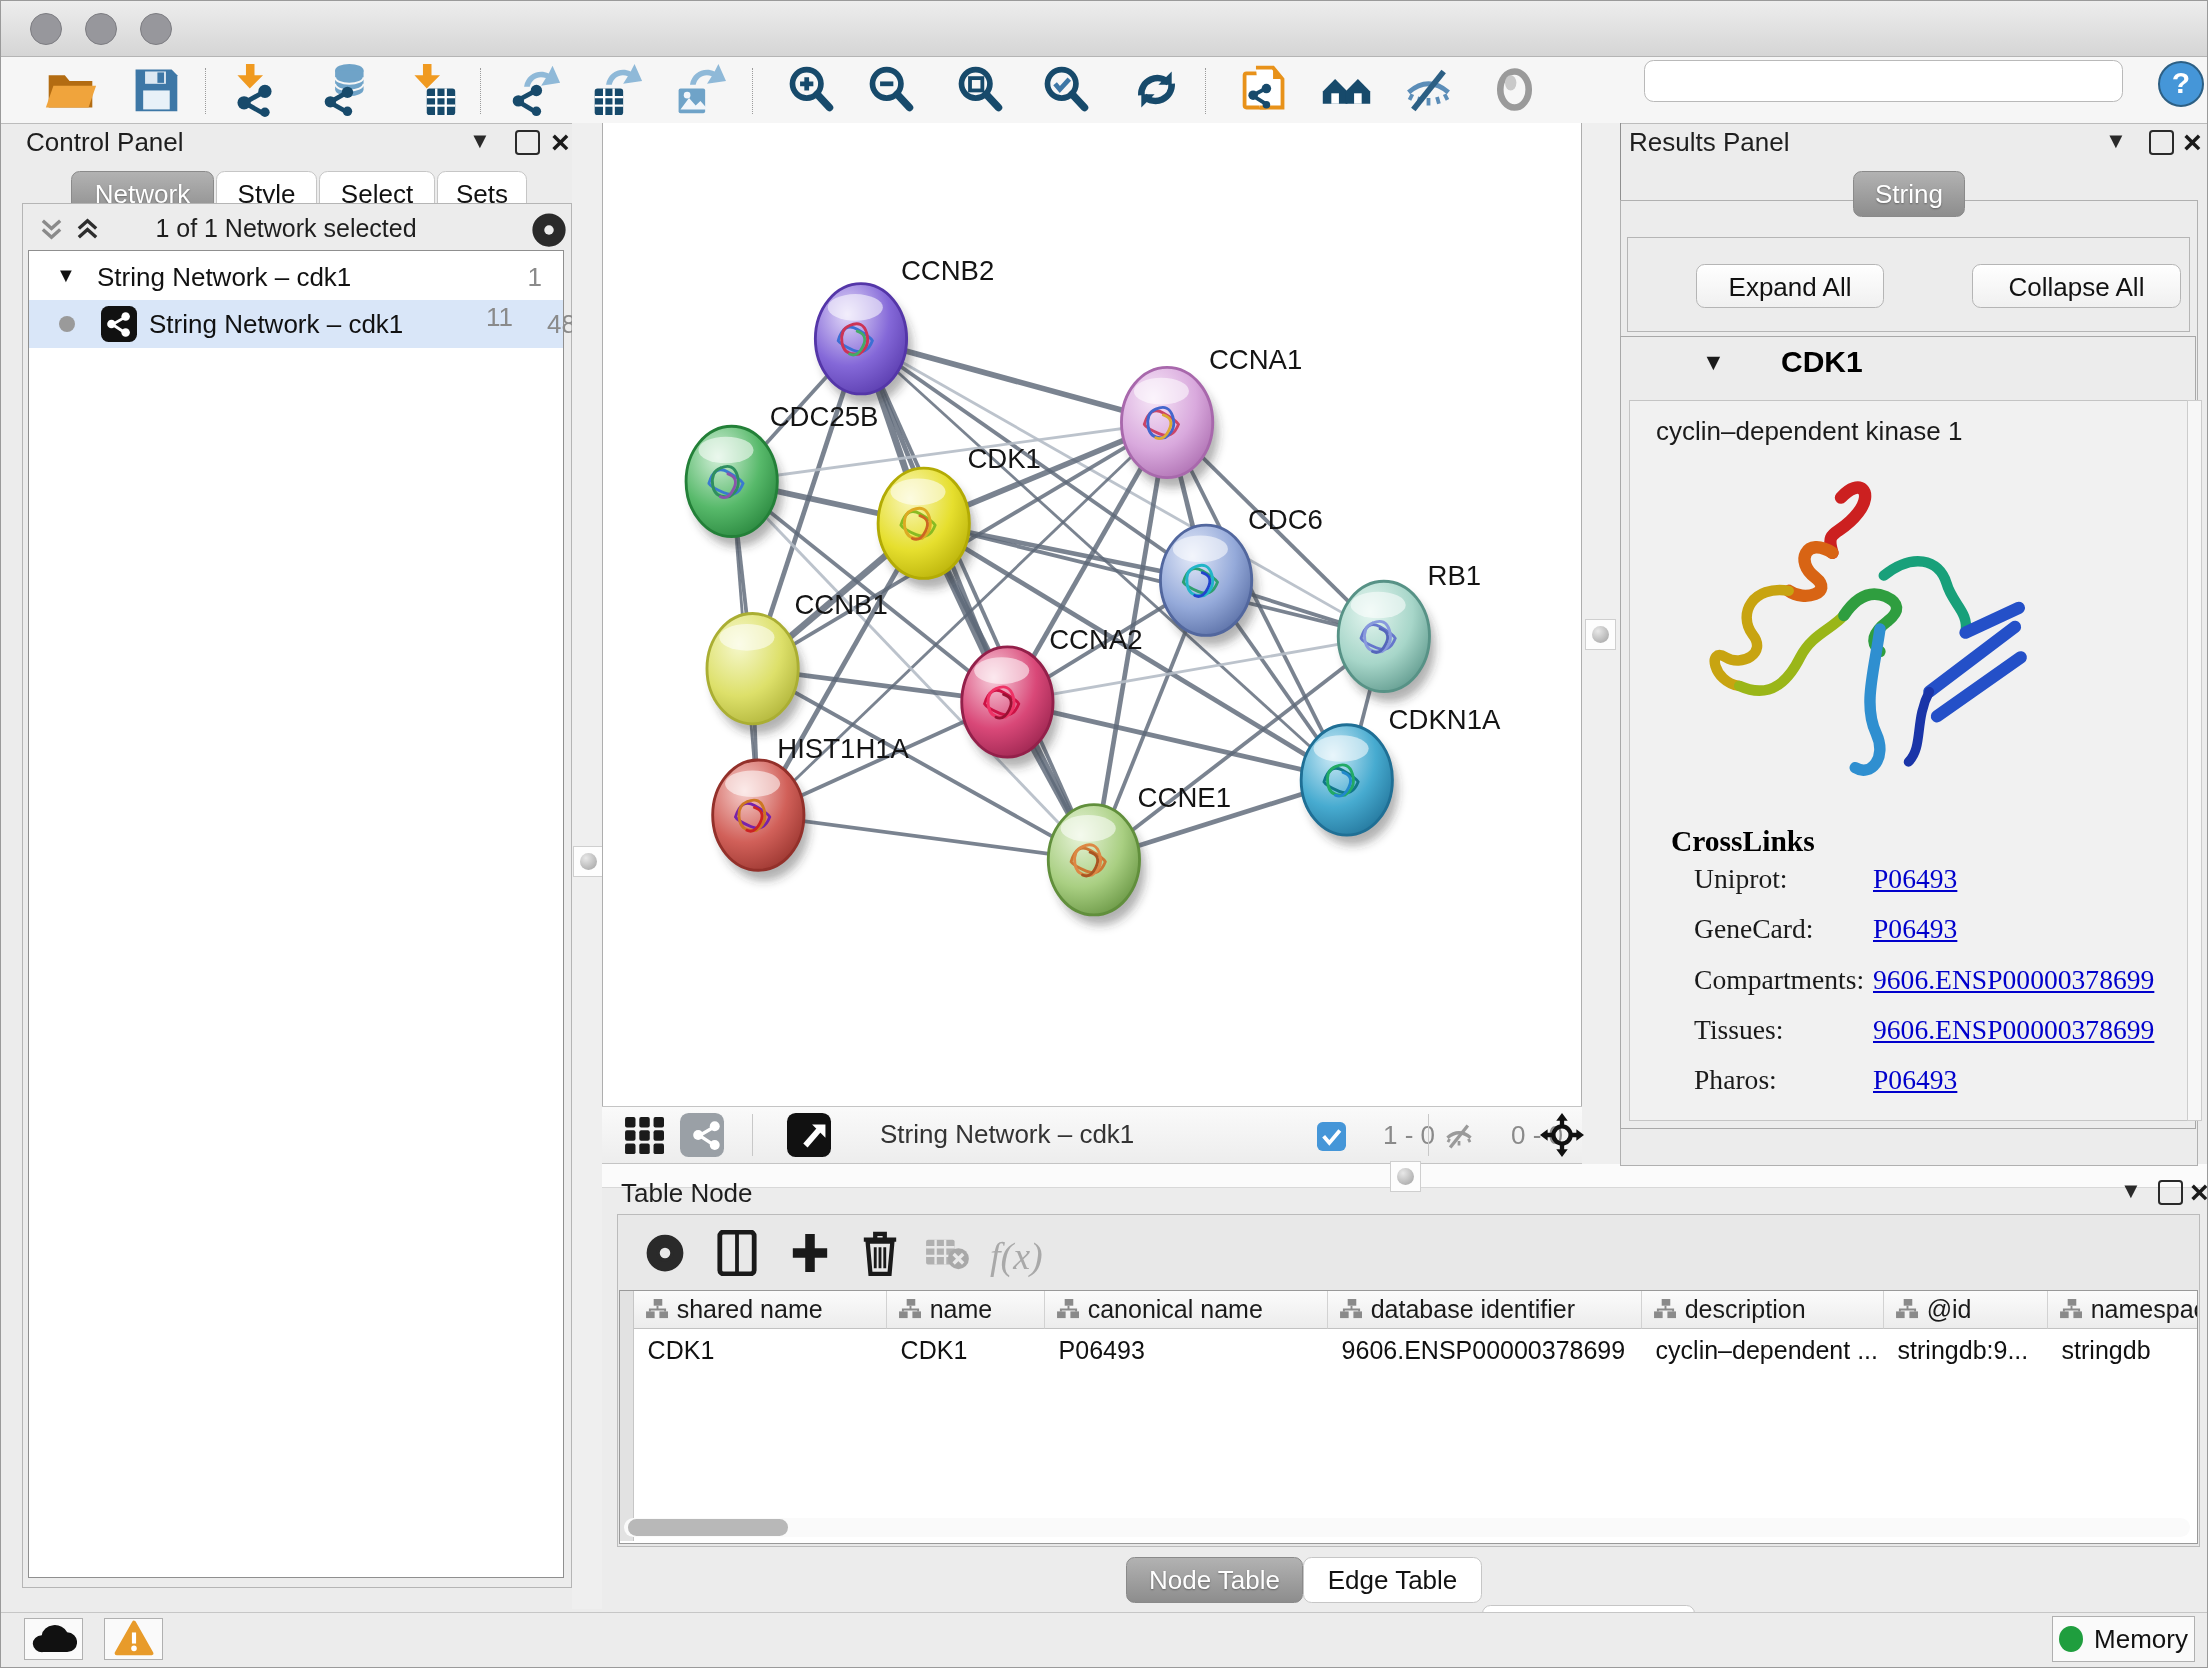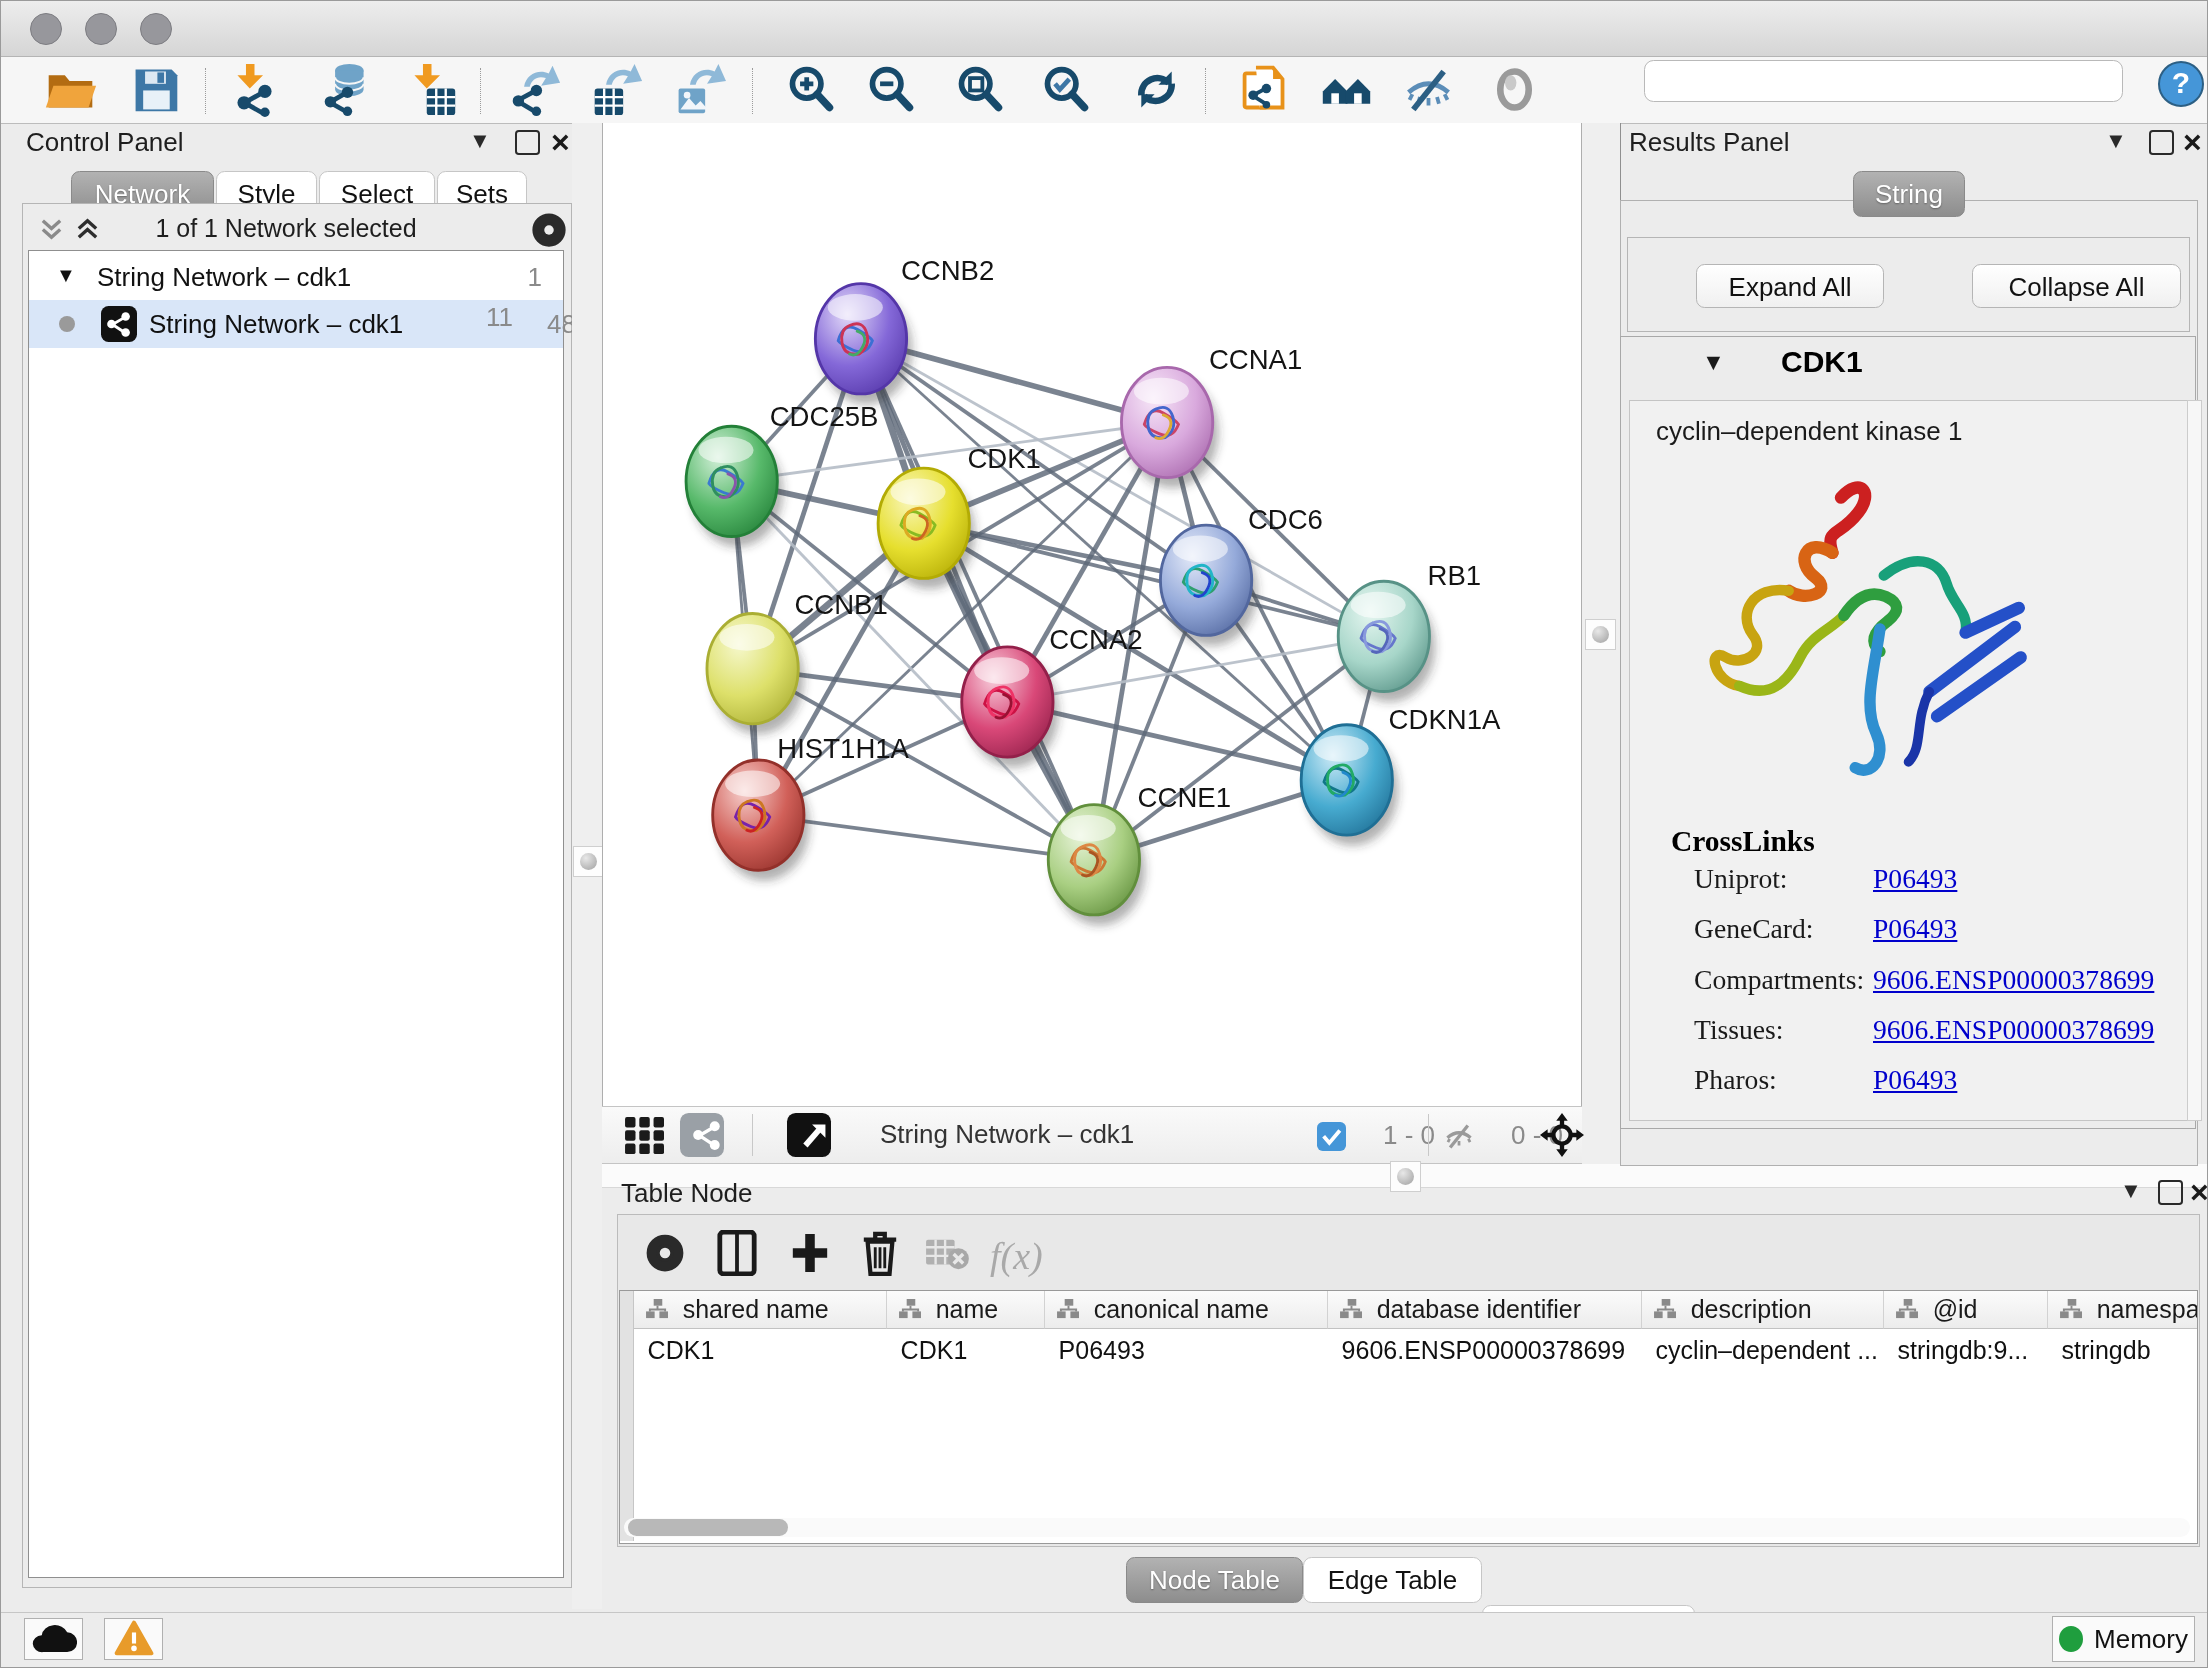--- a/index.html
+++ b/index.html
@@ -59,21 +59,21 @@
   .cl-heading{font-family:"Liberation Serif","DejaVu Serif",serif;font-weight:bold;font-size:29.5px;color:#000;}
   .cl-row{position:absolute;left:1693px;width:495px;height:38px;font-family:"Liberation Serif","DejaVu Serif",serif;font-size:27.6px;color:#1a1a1a;}
   .cl-link{position:absolute;left:179px;top:0;color:#0000cc;text-decoration:underline;cursor:pointer;}
   
   .tp-bg{left:616px;top:1213px;width:1581px;height:331px;background:#e8e8e8;border:1px solid #bbbbbb;}
   .tp-btn{position:absolute;top:1229px;width:49px;height:49px;border:none;background:transparent;padding:0;cursor:pointer;}
   .tp-fx{position:absolute;top:1233px;font-family:"Liberation Serif","DejaVu Serif",serif;font-style:italic;font-size:38px;color:#a9a9a9;}
   .tablebox{left:618px;top:1289px;width:1577px;height:252px;background:#fff;border:1px solid #999;overflow:hidden;}
   .rowhdr{position:absolute;left:0;top:0;width:13.3px;height:250px;background:#e2e2e2;border-right:1px solid #c6c6c6;}
   .thead{position:absolute;left:14.3px;top:0;height:38px;display:flex;}
-  .th{display:flex;align-items:center;gap:14px;padding-left:11.4px;box-sizing:border-box;font-size:25px;color:#1a1a1a;background:linear-gradient(#fbfbfb,#ececec);border-right:1px solid #d2d2d2;border-bottom:1px solid #c2c2c2;height:38px;flex:none;cursor:pointer;}
+  .th{display:flex;align-items:center;gap:8px;padding-left:11.4px;box-sizing:border-box;font-size:25px;color:#1a1a1a;background:linear-gradient(#fbfbfb,#ececec);border-right:1px solid #d2d2d2;border-bottom:1px solid #c2c2c2;height:38px;flex:none;cursor:pointer;}
   .trow{position:absolute;left:14.3px;top:39px;height:40px;display:flex;}
   .td{padding-left:13.3px;box-sizing:border-box;font-size:25px;color:#111;line-height:40px;flex:none;white-space:nowrap;overflow:hidden;}
   .hscroll{position:absolute;left:3.8px;bottom:5.7px;width:1566px;height:19px;background:#fafafa;border-radius:9.5px;}
   .hthumb{position:absolute;left:3.8px;top:1px;width:160px;height:17px;background:#b8b8b8;border-radius:8.6px;cursor:pointer;}
   
   .statusbar{left:0;top:1611px;width:2208px;height:57px;background:#ececec;border-top:1px solid #c6c6c6;}
   .sb-btn{position:absolute;top:1617px;width:59px;height:42px;background:#fafafa;border:1.9px solid #b0b0b0;padding:0;cursor:pointer;}
   .memorybtn{position:absolute;left:2051px;top:1615px;width:143px;height:46px;background:#fafafa;border:1.9px solid #b0b0b0;font-size:26px;color:#111;cursor:pointer;display:flex;align-items:center;justify-content:center;gap:11.4px;box-sizing:border-box;}
   .mem-dot{width:26px;height:26px;border-radius:50%;}
 </style>

